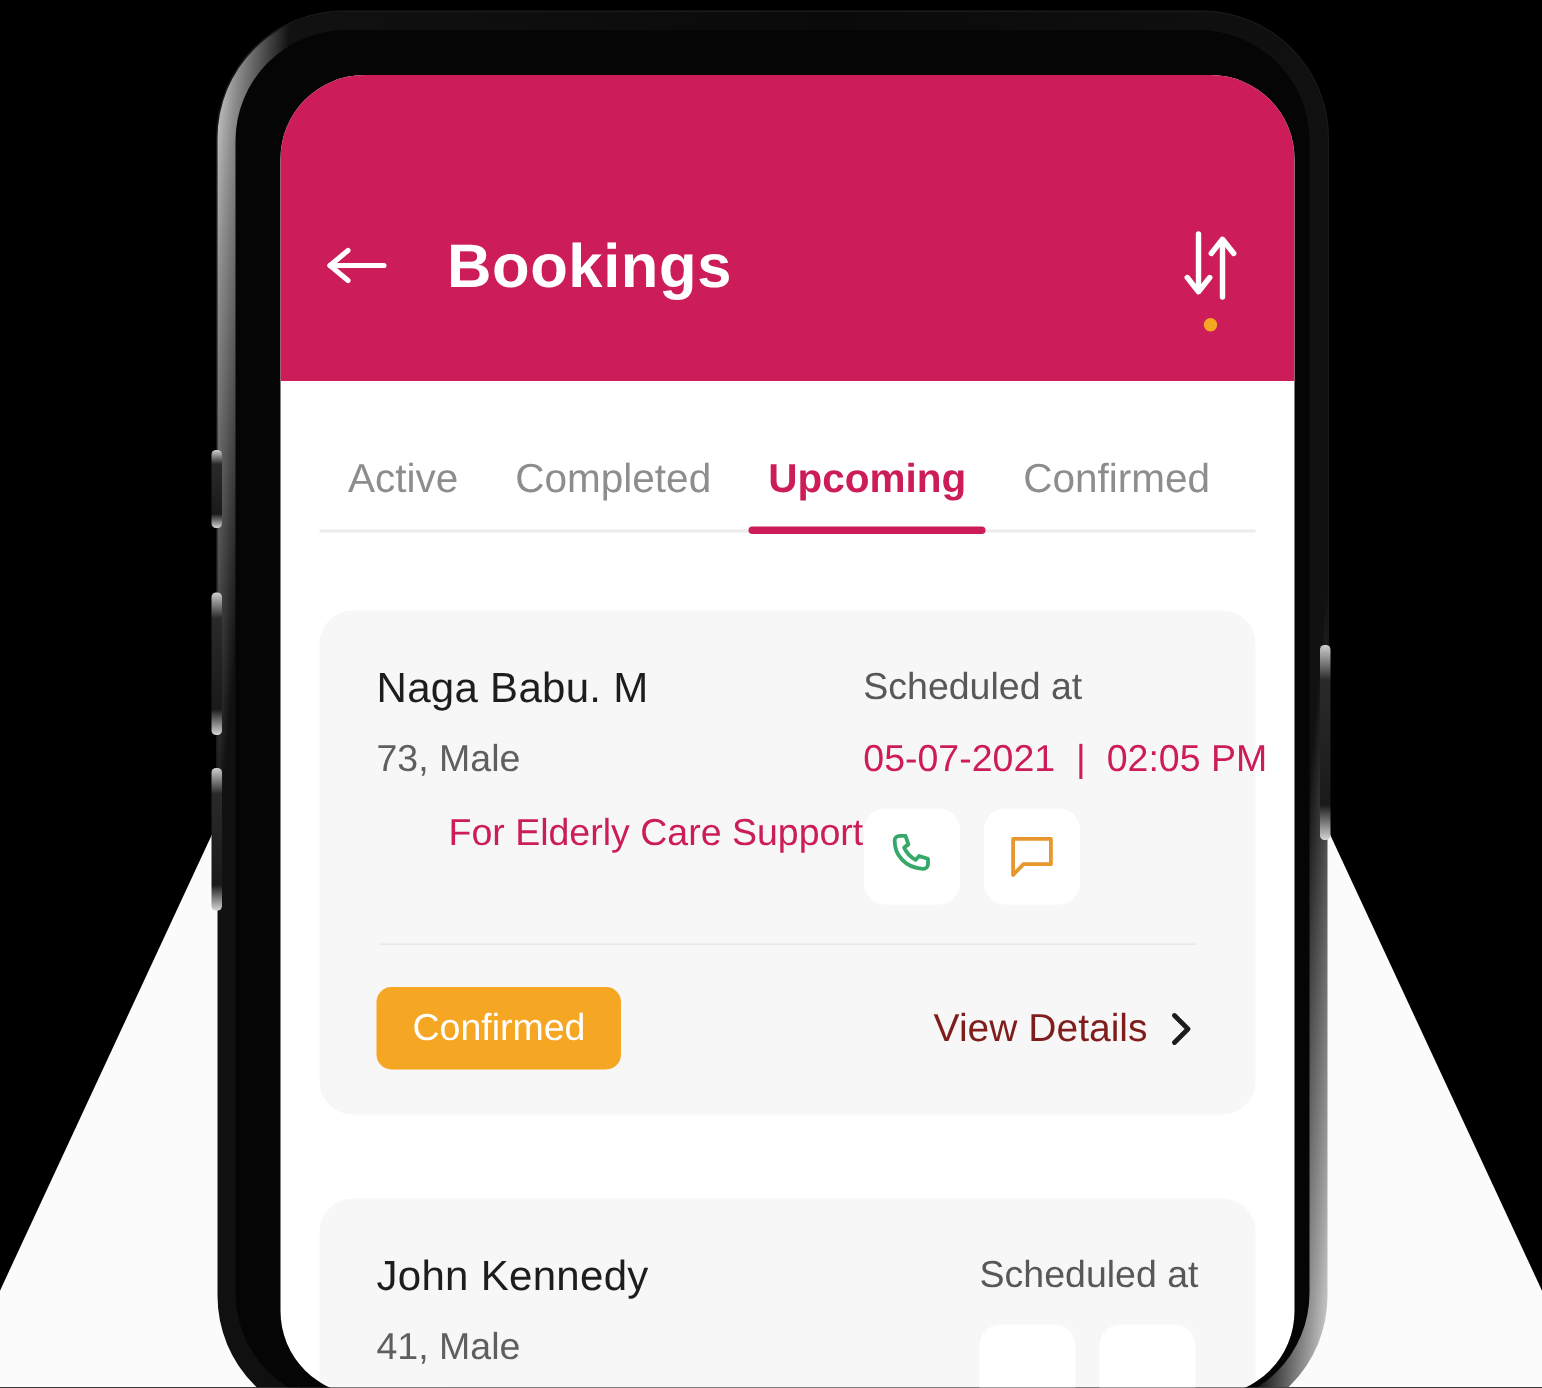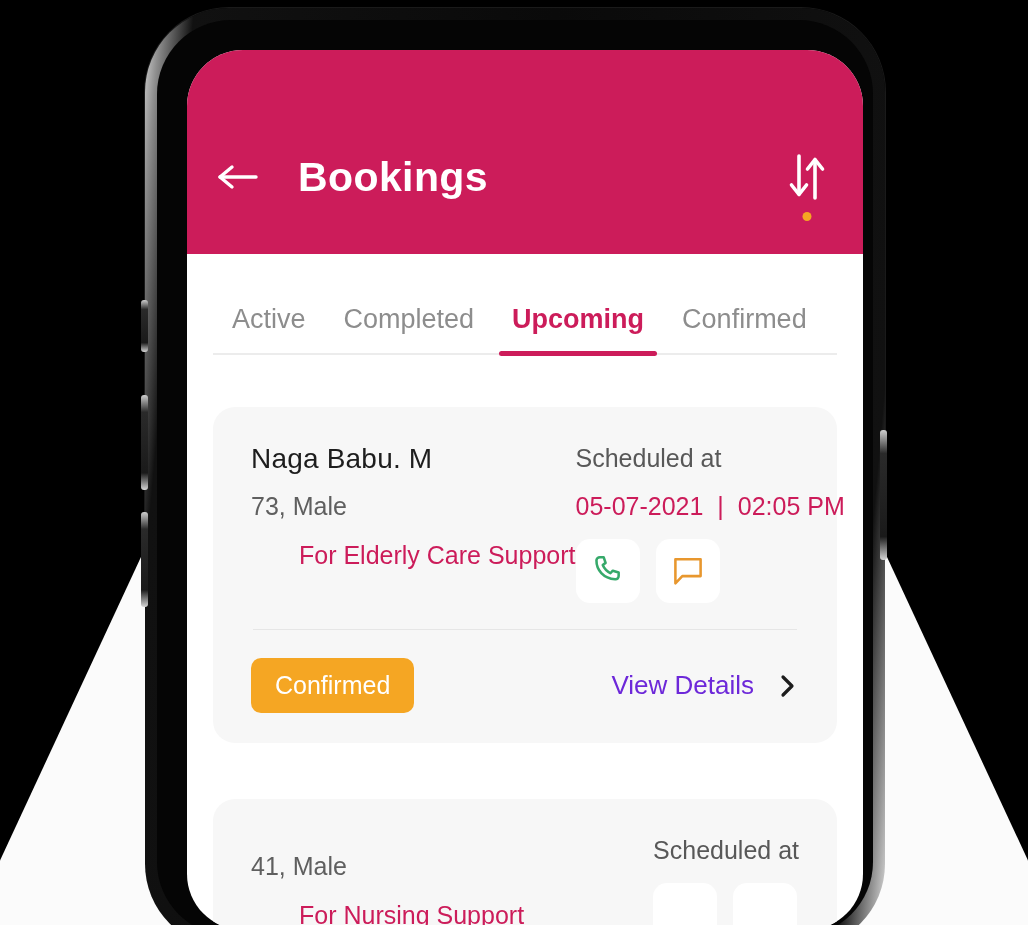--- a/index.html
+++ b/index.html
@@ -215,23 +215,23 @@
     color: #ffffff;
     font-size: 25px;
     border-radius: 10px;
     padding: 13px 24px;
     cursor: pointer;
     white-space: nowrap;
   }
   .view-details {
     display: flex;
     align-items: center;
-    gap: 25px;
+    gap: 14px;
     font-size: 26px;
-    color: #6d28d9;
+    color: #7f1d1d;
     cursor: pointer;
     padding-right: 4px;
     white-space: nowrap;
   }
 </style>
 </head>
 <body>
 
 <div id="stage" style="--brand: #cc1c5a; --accent: #f5a623;">
 
@@ -314,20 +314,21 @@
                 <svg width="16" height="24" viewBox="0 0 16 24">
                   <path d="M4 3 L13 12 L4 21" stroke="#1d1d1d" stroke-width="3.2" fill="none" stroke-linecap="round" stroke-linejoin="round"></path>
                 </svg>
               </div>
             </div>
           </div>
 
           <div class="card">
             <div class="card-top">
               <div class="card-left">
+                <div class="pname">John Kennedy</div>
                 <div class="pmeta">41, Male</div>
                 <div class="pservice">For Nursing Support</div>
               </div>
               <div class="card-right">
                 <div class="sched-label">Scheduled at</div>
                 <div class="actions">
                   <div class="act-btn">
                     
                   </div>
                   <div class="act-btn">

